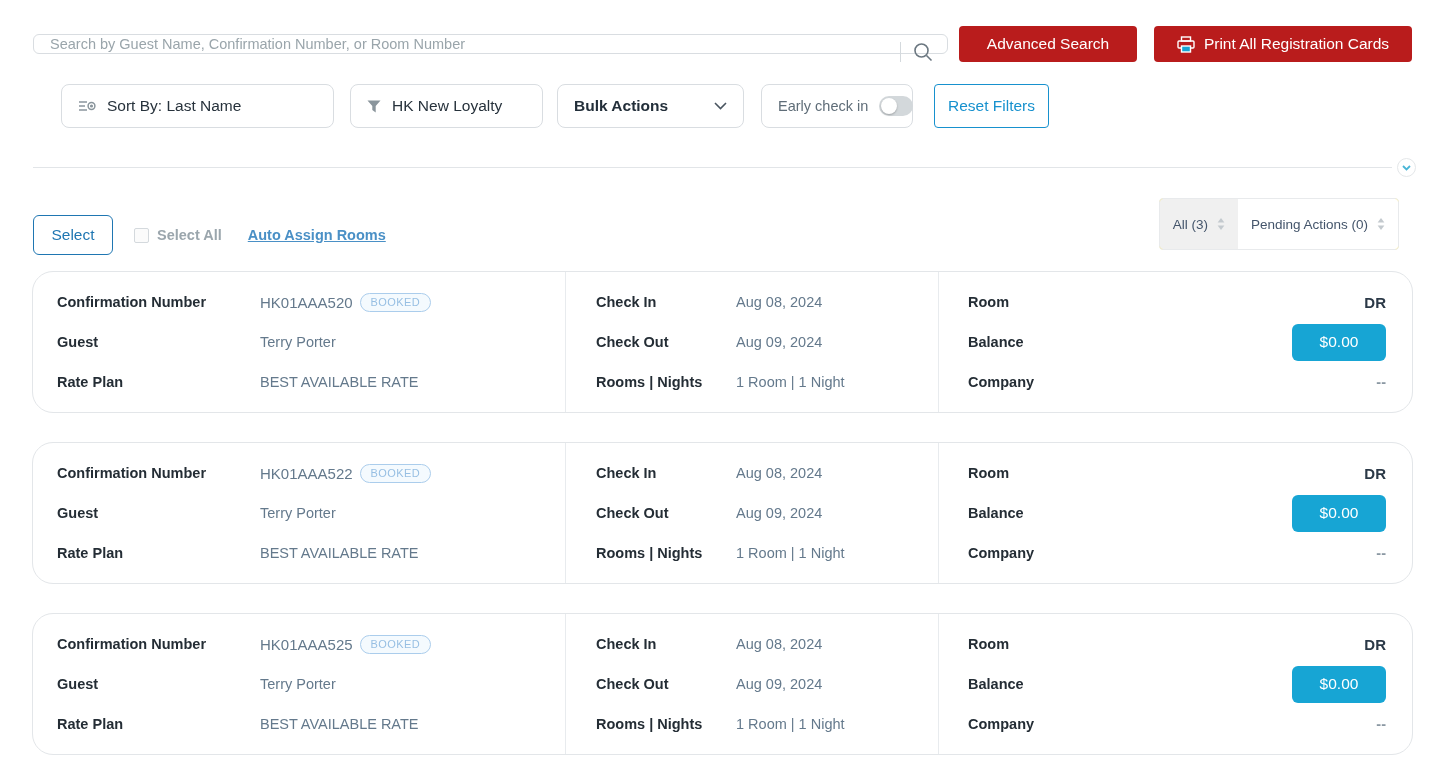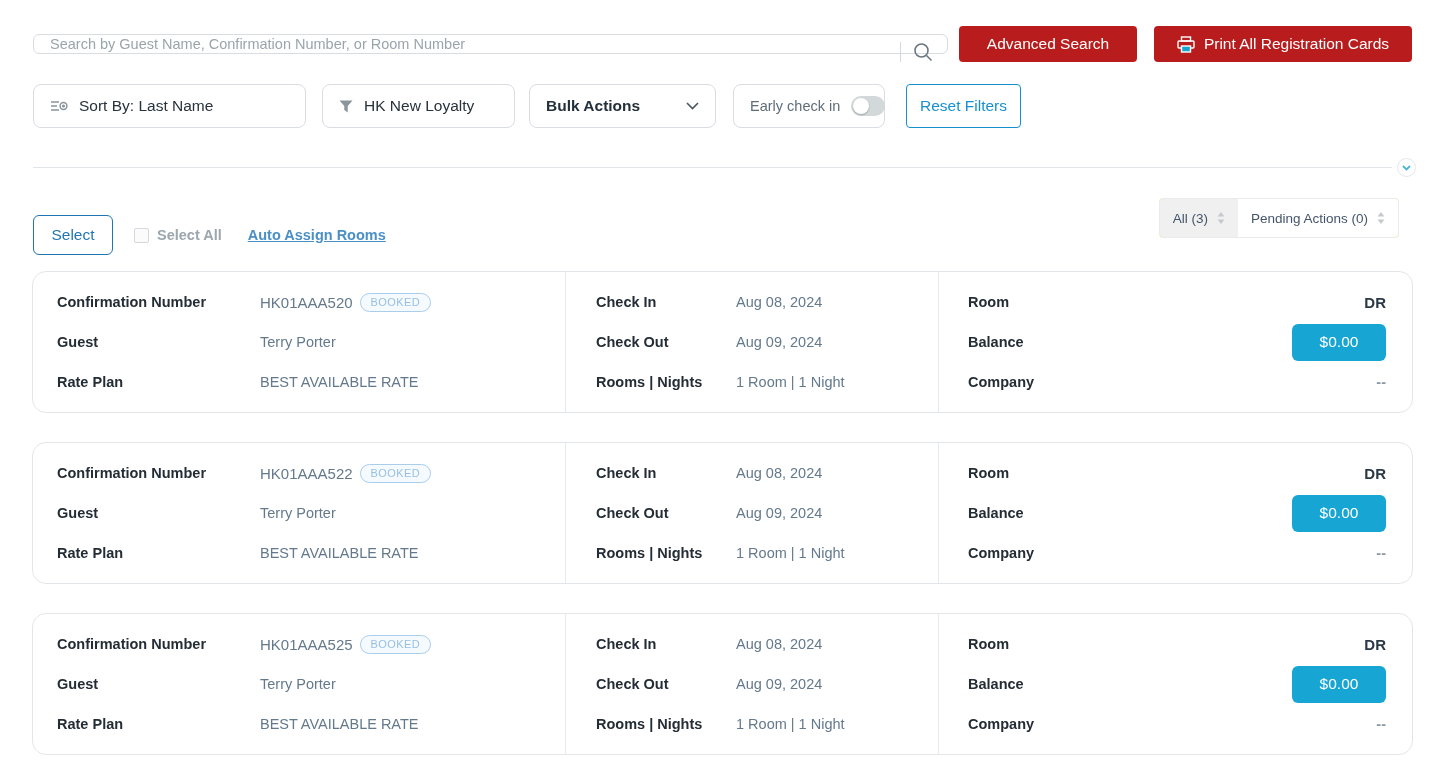--- a/index.html
+++ b/index.html
@@ -29,21 +29,21 @@
     display:inline-flex; align-items:center; justify-content:center; gap:9px;
   }
   .btn-adv { width:178px; margin-left:11px; }
   .btn-print { width:258px; margin-left:17px; }
 
   
   .filterbar { display:flex; align-items:center; margin:22px 33px 0; }
   .field {
     height:44px; border:1px solid #d9dde1; border-radius:8px; background:#fff;
     display:flex; align-items:center; gap:11px; padding:0 16px;
-    font-size:15.5px; color:#27323c; cursor:pointer; white-space:nowrap;
+    font-size:15.5px; color:#27323c; cursor:pointer; white-space:nowrap;margin-left:28px;
   }
   .f-sort { width:273px; }
   .f-loyalty { width:193px; margin-left:16px; }
   .f-roomtype { width:152px; margin-left:15px; }
   .f-bulk { width:187px; margin-left:14px; justify-content:space-between; font-weight:bold; color:#232f3a; }
   .f-early { width:152px; margin-left:17px; justify-content:space-between; cursor:default; }
   .f-early .early-lbl { font-size:14.5px; color:#5f6d78; }
   .toggle { position:relative; width:34px; height:20px; border-radius:10px; background:#d3d8db; cursor:pointer; flex:none; }
   .toggle .knob { position:absolute; left:2px; top:2px; width:16px; height:16px; border-radius:50%; background:#fff; box-shadow:0 1px 2px rgba(0,0,0,.25); }
   .btn-reset {
@@ -65,30 +65,30 @@
   .btn-select {
     width:80px; height:40px; background:#fff; border:1px solid #1f76b2; border-radius:6px;
     color:#1f76b2; font-size:15.5px; font-family:inherit; cursor:pointer;
   }
   .selectall { display:flex; align-items:flex-end; gap:8px; margin-left:21px; cursor:pointer; }
   .checkbox { width:15px; height:15px; border:1px solid #d4d9dd; border-radius:2px; background:#fbfbfb; }
   .selectall-lbl { font-size:14.5px; font-weight:bold; color:#9ba6ad; }
   .link-assign { margin-left:26px; font-size:14.5px; font-weight:bold; color:#4a90c6; text-decoration:underline; cursor:pointer; }
 
   .tabs {
-    position:absolute; right:13px; top:-17px; display:flex; height:40px;
+    position:absolute; right:13px; top:-17px; display:flex; height:52px;
     border:1px solid #e8eaec; border-radius:4px; overflow:hidden; background:#fde047;
   }
   .tab { display:flex; align-items:center; gap:9px; padding:0 13px; font-size:13.5px; color:#44556b; cursor:pointer; background:#fff; }
   .tab.active { background:#f0f0f0; }
 
   
   .cards { margin:16px 32px 0; }
   .card {
-    height:142px; border:1px solid #e3e6e9; border-radius:14px; background:#fff;
+    height:142px; border:1px solid #e3e6e9; border-radius:21px; background:#fff;
     display:flex; margin-bottom:29px;
   }
   .card:last-child { margin-bottom:0; }
   .col { display:flex; flex-direction:column; justify-content:space-between; padding:19px 0; }
   .col1 { width:532px; padding-left:24px; padding-right:18px; }
   .col2 { width:373px; border-left:1px solid #e8ebee; padding-left:30px; padding-right:18px; }
   .col3 { flex:1; border-left:1px solid #e8ebee; padding-left:29px; padding-right:26px; }
   .row { display:flex; align-items:center; min-height:22px; }
   .lbl { font-size:14.5px; font-weight:bold; color:#242d35; }
   .col1 .lbl { width:203px; flex:none; }

